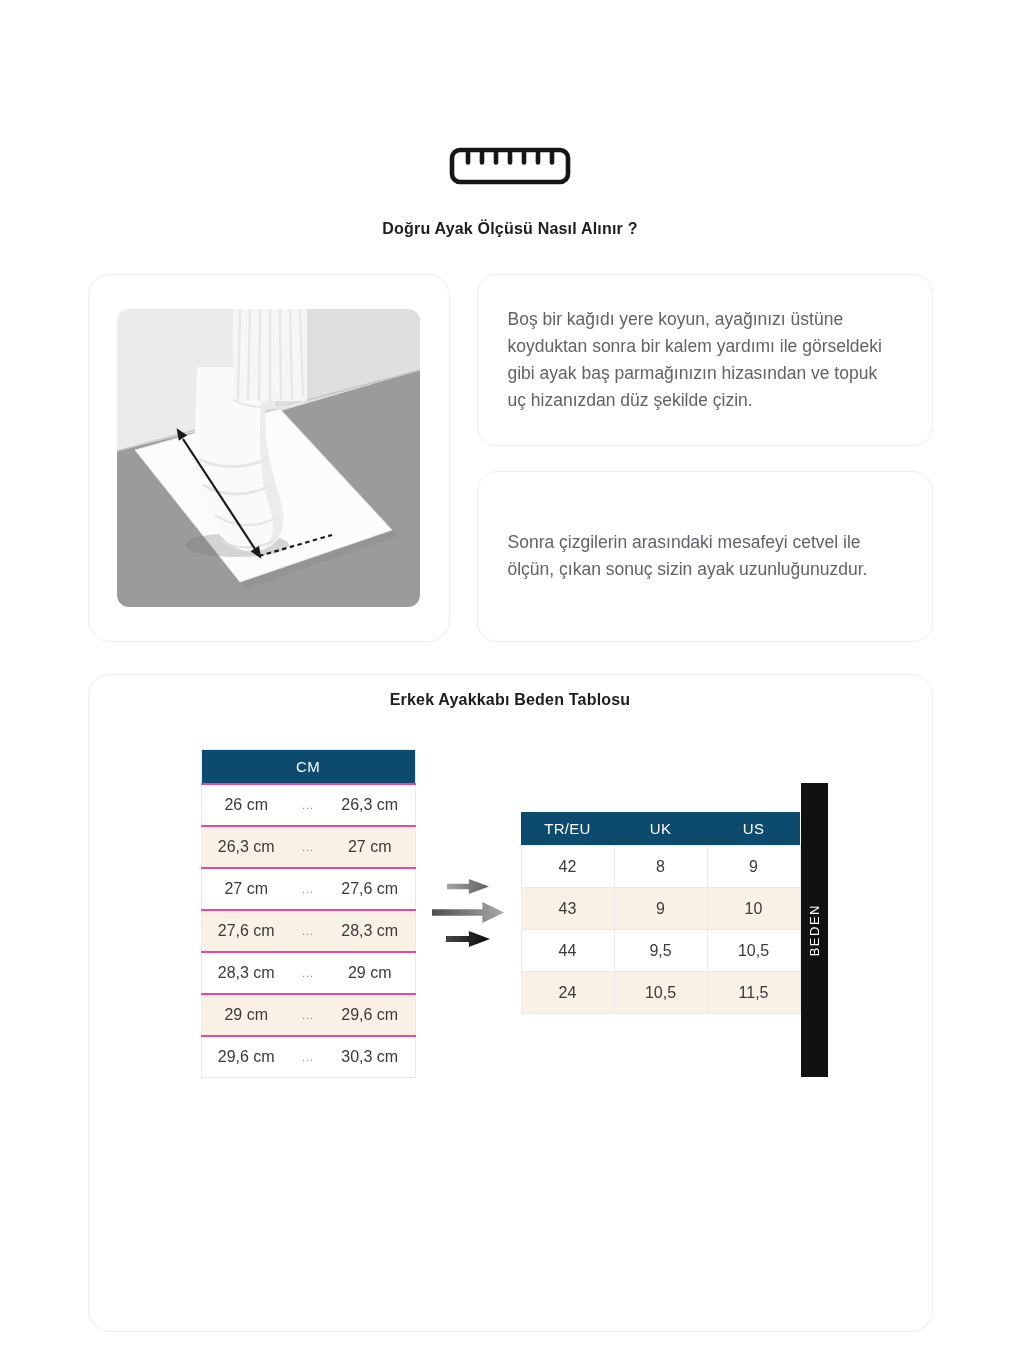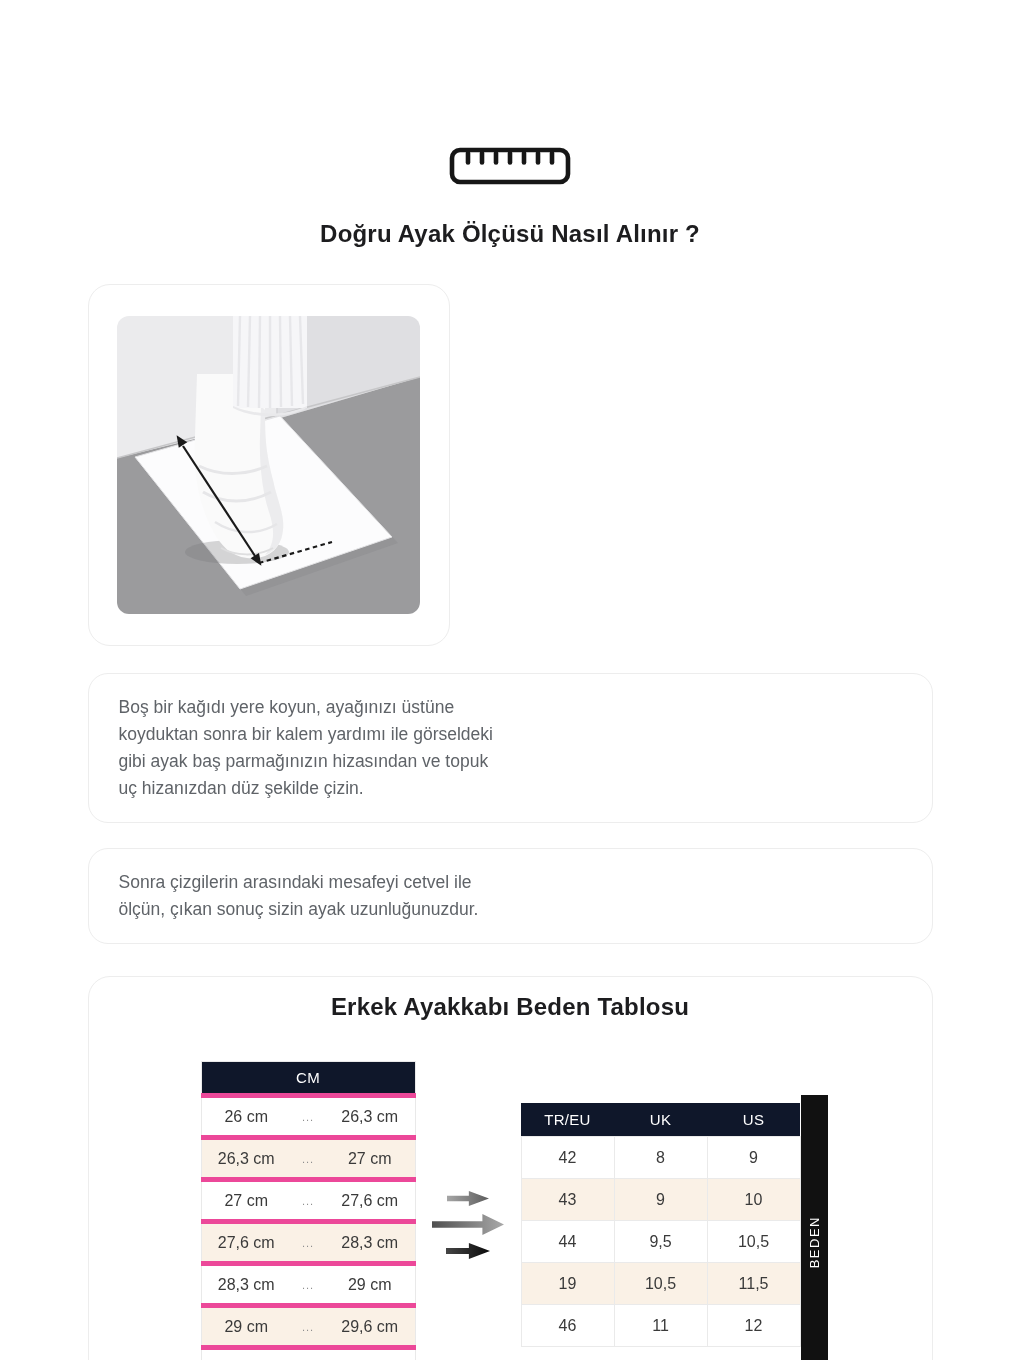--- a/index.html
+++ b/index.html
@@ -7,27 +7,27 @@
   body {
     width:1020px; height:1360px; margin:0 auto; overflow:hidden;
     font-family:"Liberation Sans","DejaVu Sans",sans-serif;
     -webkit-font-smoothing:antialiased;
   }
   .container { width:845px; margin:0 auto; padding-left:0; }
 
   
   .icon-row { display:flex; justify-content:center; padding-top:146px; }
   .page-title, .table-title {
-    text-align:center; font-size:24px; font-weight:700; color:#1d1d1f;
+    text-align:center; font-size:16px; font-weight:700; color:#1d1d1f;
     letter-spacing:0.2px;
   }
   .page-title { margin-top:34px; }
 
   
-  .howto { margin-top:36px; display:flex; gap:27px;flex-direction:column; }
+  .howto { margin-top:36px; display:flex; gap:27px; }
   .photo-card {
     width:362px; height:368px; flex:0 0 362px;
     border:1px solid #ededed; border-radius:22px; background:#fff;
     display:flex; align-items:center; justify-content:center;
   }
   .photo { width:303px; height:298px; border-radius:12px; overflow:hidden; }
   .steps { flex:1; display:flex; flex-direction:column; gap:25px; }
   .step-card {
     flex:1; border:1px solid #ededed; border-radius:20px; background:#fff;
     display:flex; align-items:center; padding:20px 30px;
@@ -36,29 +36,29 @@
 
   
   .table-card {
     margin-top:32px; border:1px solid #ededed; border-radius:22px;
     background:#fff; height:658px; padding-top:16px;
   }
   .tables-row { display:flex; align-items:flex-start; margin-top:40px; padding-left:112px; }
 
   table { border-collapse:collapse; }
   th {
-    background:#0f172a; color:#ffffff; font-weight:500; font-size:15px;
+    background:#0c4a6e; color:#ffffff; font-weight:500; font-size:15px;
     height:34px; letter-spacing:0.3px;
   }
   td { height:42px; text-align:center; font-size:16px; color:#3a3a3a; }
   tbody tr { background:#ffffff; }
   tbody tr:nth-child(even) { background:#faf1e6; }
 
   .cm-table { width:215px; border:1px solid #e9e9e9; }
-  .cm-table td { border-top:5px solid #ec4899; }
+  .cm-table td { border-top:2px solid #ec4899; }
   .cm-table td.dots { font-size:11px; color:#8f8f8f; width:34px; letter-spacing:1px; }
   .cm-table td.v { width:90px; }
 
   .conv-table { width:280px; }
   .conv-table th { font-weight:400; }
   .conv-table td { width:93px; border:1px solid #eaeaea; }
 
   
   .arrows { width:105px; display:flex; flex-direction:column; align-items:center; padding-top:130px; }
   .arrow { flex:none; }
@@ -246,28 +246,23 @@
               <td>43</td>
               <td>9</td>
               <td>10</td>
             </tr>
             <tr>
               <td>44</td>
               <td>9,5</td>
               <td>10,5</td>
             </tr>
             <tr>
-              <td>19</td>
+              <td>24</td>
               <td>10,5</td>
               <td>11,5</td>
-            </tr>
-            <tr>
-              <td>46</td>
-              <td>11</td>
-              <td>12</td>
             </tr>
           </tbody>
         </table>
         <div class="beden-bar">
           <span>BEDEN</span>
         </div>
       </div>
 
     </div>
   </section>

